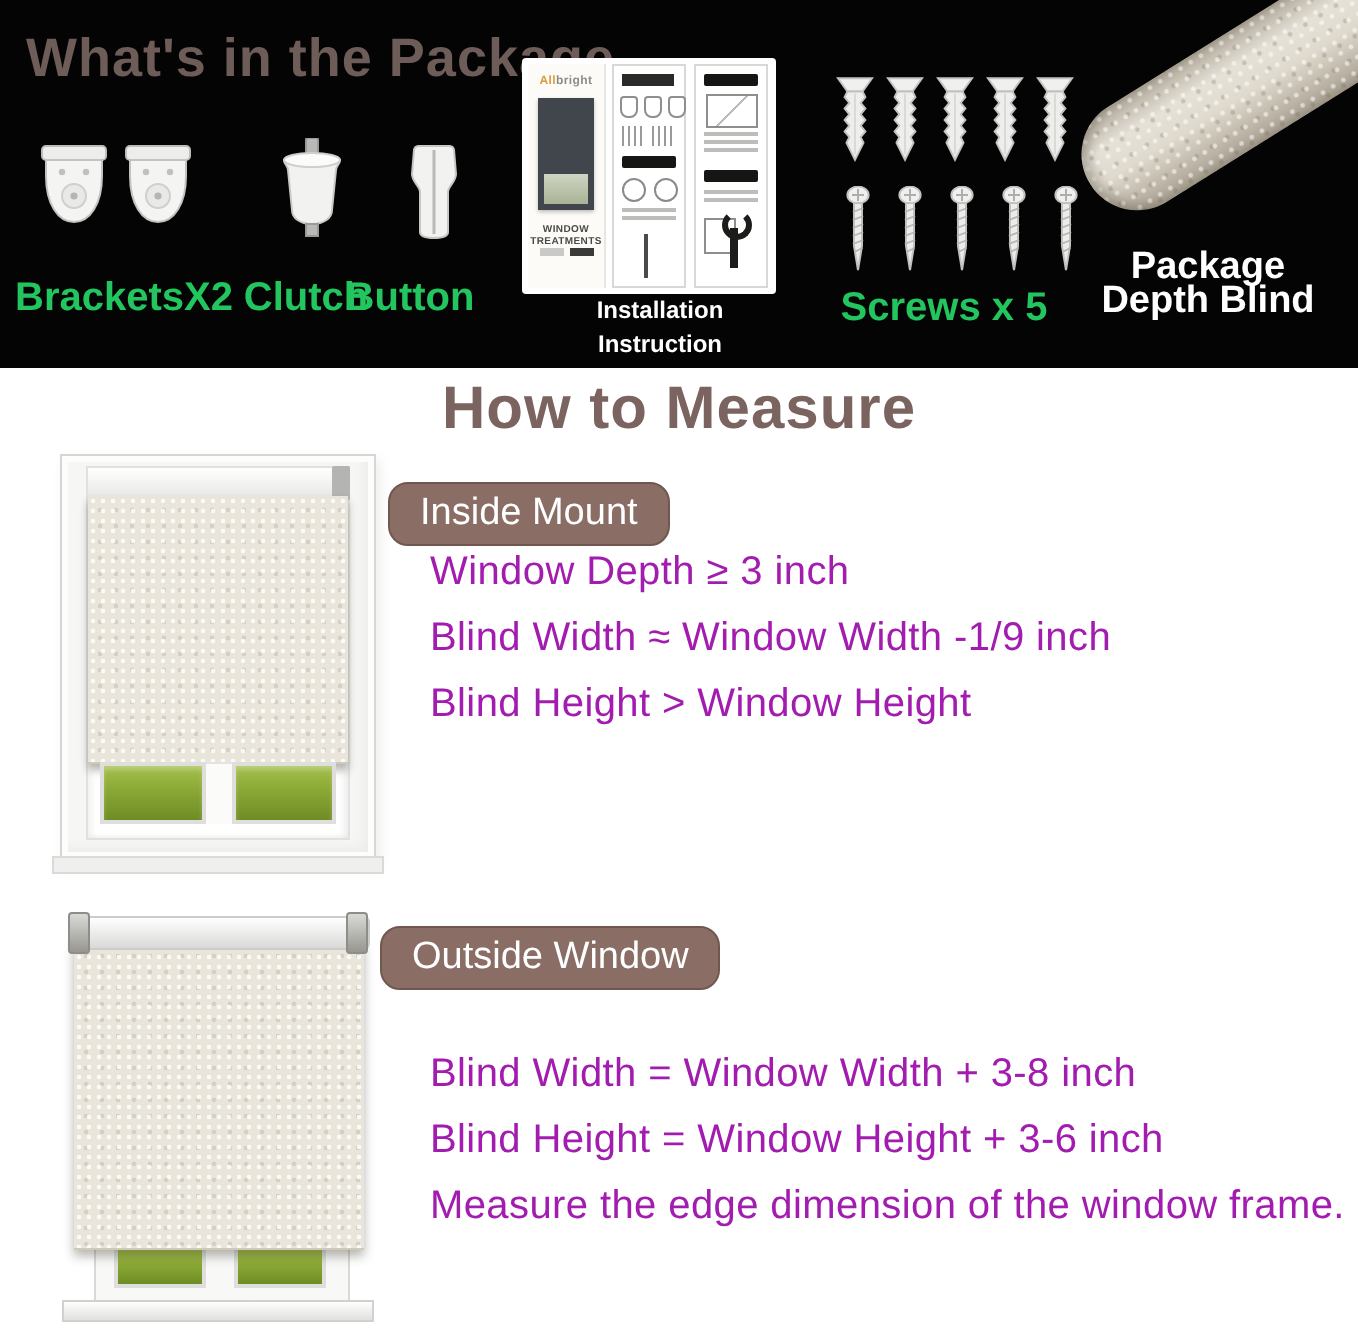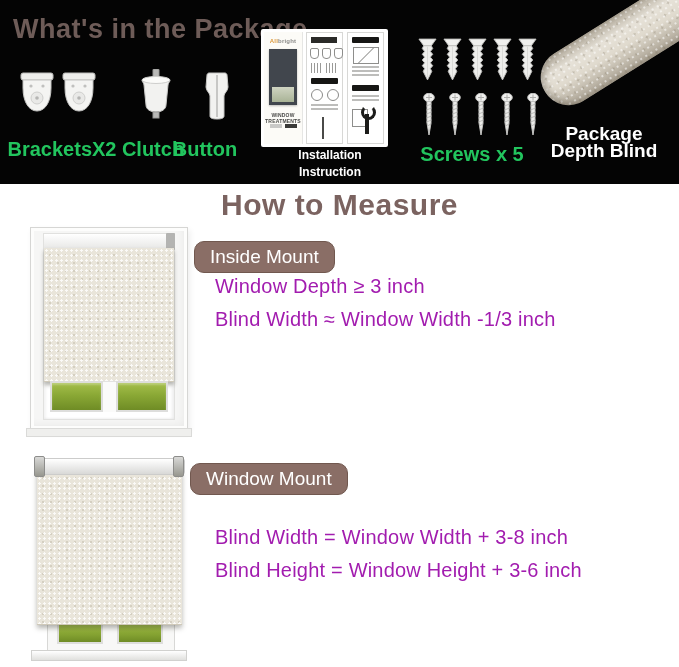--- a/index.html
+++ b/index.html
@@ -358,33 +358,35 @@
         <div class="mullion"></div>
         <div class="pane"></div>
       </div>
     </div>
     <div class="sill1"></div>
   </div>
 
   <div class="badge badge-inside">Inside Mount</div>
   <div class="mlines mlines-inside">
       <div class="mline">Window Depth ≥ 3 inch</div>
-      <div class="mline">Blind Width ≈ Window Width -1/3 inch</div>
+      <div class="mline">Blind Width ≈ Window Width -1/9 inch</div>
+      <div class="mline">Blind Height &gt; Window Height</div>
     </div>
 
   <div class="win win2">
     <div class="frame2"></div>
     <div class="pane2 pane2-l"></div>
     <div class="pane2 pane2-r"></div>
     <div class="fabric fabric2"></div>
     <div class="tube"></div>
     <div class="cap cap-l"></div>
     <div class="cap cap-r"></div>
     <div class="sill2"></div>
   </div>
 
-  <div class="badge badge-outside">Window Mount</div>
+  <div class="badge badge-outside">Outside Window</div>
   <div class="mlines mlines-outside">
       <div class="mline">Blind Width = Window Width + 3-8 inch</div>
       <div class="mline">Blind Height = Window Height + 3-6 inch</div>
+      <div class="mline">Measure the edge dimension of the window frame.</div>
     </div>
 
 </div>
 
 </body></html>

